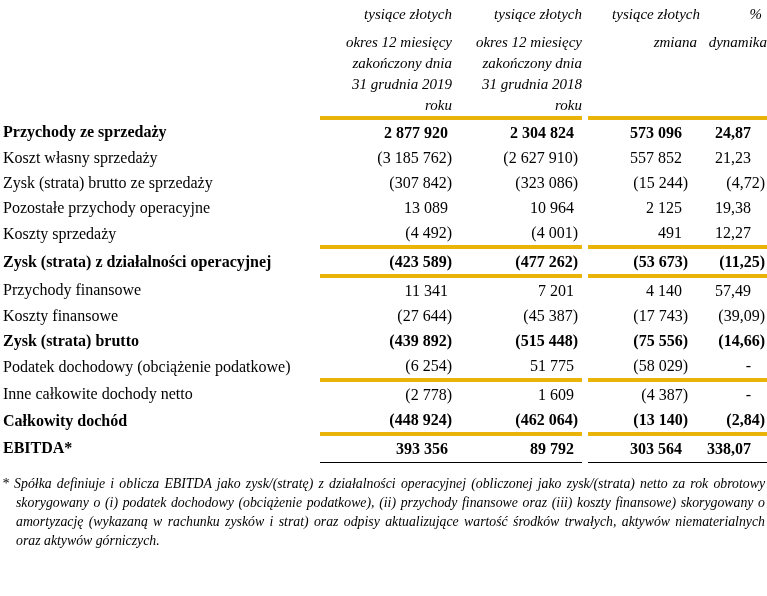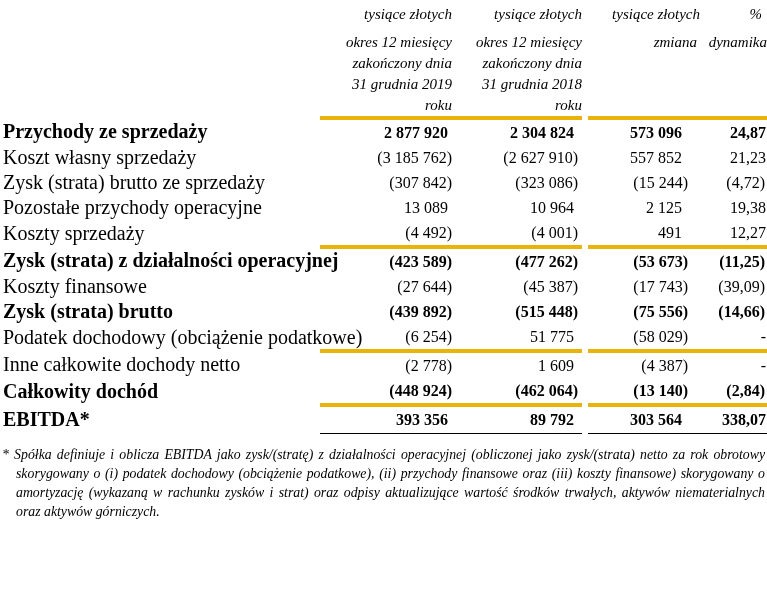--- a/index.html
+++ b/index.html
@@ -27,34 +27,34 @@
   col.w-c4  { width: 67px;  }
 
   
   .hdr { font-style: italic; font-size: 15px; }
   tr.h-unit td { height: 26px; vertical-align: top; padding-top: 2px; }
   tr.h-period td { height: 84px; vertical-align: top; }
   .per span { display: block; line-height: 21px; }
 
   
   .num { text-align: right; white-space: nowrap; }
-  .lbl { text-align: left; padding-left: 3px; white-space: nowrap; font-size: 20px; margin-top: 28px; }
+  .lbl { text-align: left; padding-left: 3px; white-space: nowrap; font-size: 16px; margin-top: 28px; }
   tbody td { height: 25px; font-size: 16px; vertical-align: middle; }
   tbody tr.bold td { font-weight: bold; }
   tbody tr.tall td { height: 26px; }
 
   
   td.c1 { padding-right: 6px; }
   td.c2 { padding-right: 4px; }
   td.c3 { padding-right: 12px; }
   td.c4 { padding-right: 2px; }
   tbody td.c1.np { padding-right: 10px; }
   tbody td.c2.np { padding-right: 8px; }
   tbody td.c3.np { padding-right: 18px; }
-  tbody td.c4.np { padding-right: 1px; margin-top: 40px; }
+  tbody td.c4.np { padding-right: 16px; margin-top: 40px; }
 
   
   tr.h-unit td.c2, tr.h-period td.c2 { padding-right: 0; }
   tr.h-unit td.c3 { padding-right: 0; }
   tr.h-period td.c3 { padding-right: 3px; }
   tr.h-unit td.c4 { padding-right: 5px; }
   tr.h-period td.c4 { padding-right: 0; }
 
   
   tr.rt td.b { border-top: 4px solid #eab308; }
@@ -157,20 +157,28 @@
         <td class="num c4 b np">12,27</td>
       </tr>
       <tr class="bold rt">
         <td class="lbl">Zysk (strata) z działalności operacyjnej</td>
         <td class="num c1 b">(423 589)</td>
         <td class="num c2 b">(477 262)</td>
         <td class="sp"></td>
         <td class="num c3 b">(53 673)</td>
         <td class="num c4 b">(11,25)</td>
       </tr>
+      <tr class="rt">
+        <td class="lbl">Przychody finansowe</td>
+        <td class="num c1 b np">11 341</td>
+        <td class="num c2 b np">7 201</td>
+        <td class="sp"></td>
+        <td class="num c3 b np">4 140</td>
+        <td class="num c4 b np">57,49</td>
+      </tr>
       <tr>
         <td class="lbl">Koszty finansowe</td>
         <td class="num c1 b">(27 644)</td>
         <td class="num c2 b">(45 387)</td>
         <td class="sp"></td>
         <td class="num c3 b">(17 743)</td>
         <td class="num c4 b">(39,09)</td>
       </tr>
       <tr class="bold">
         <td class="lbl">Zysk (strata) brutto</td>

